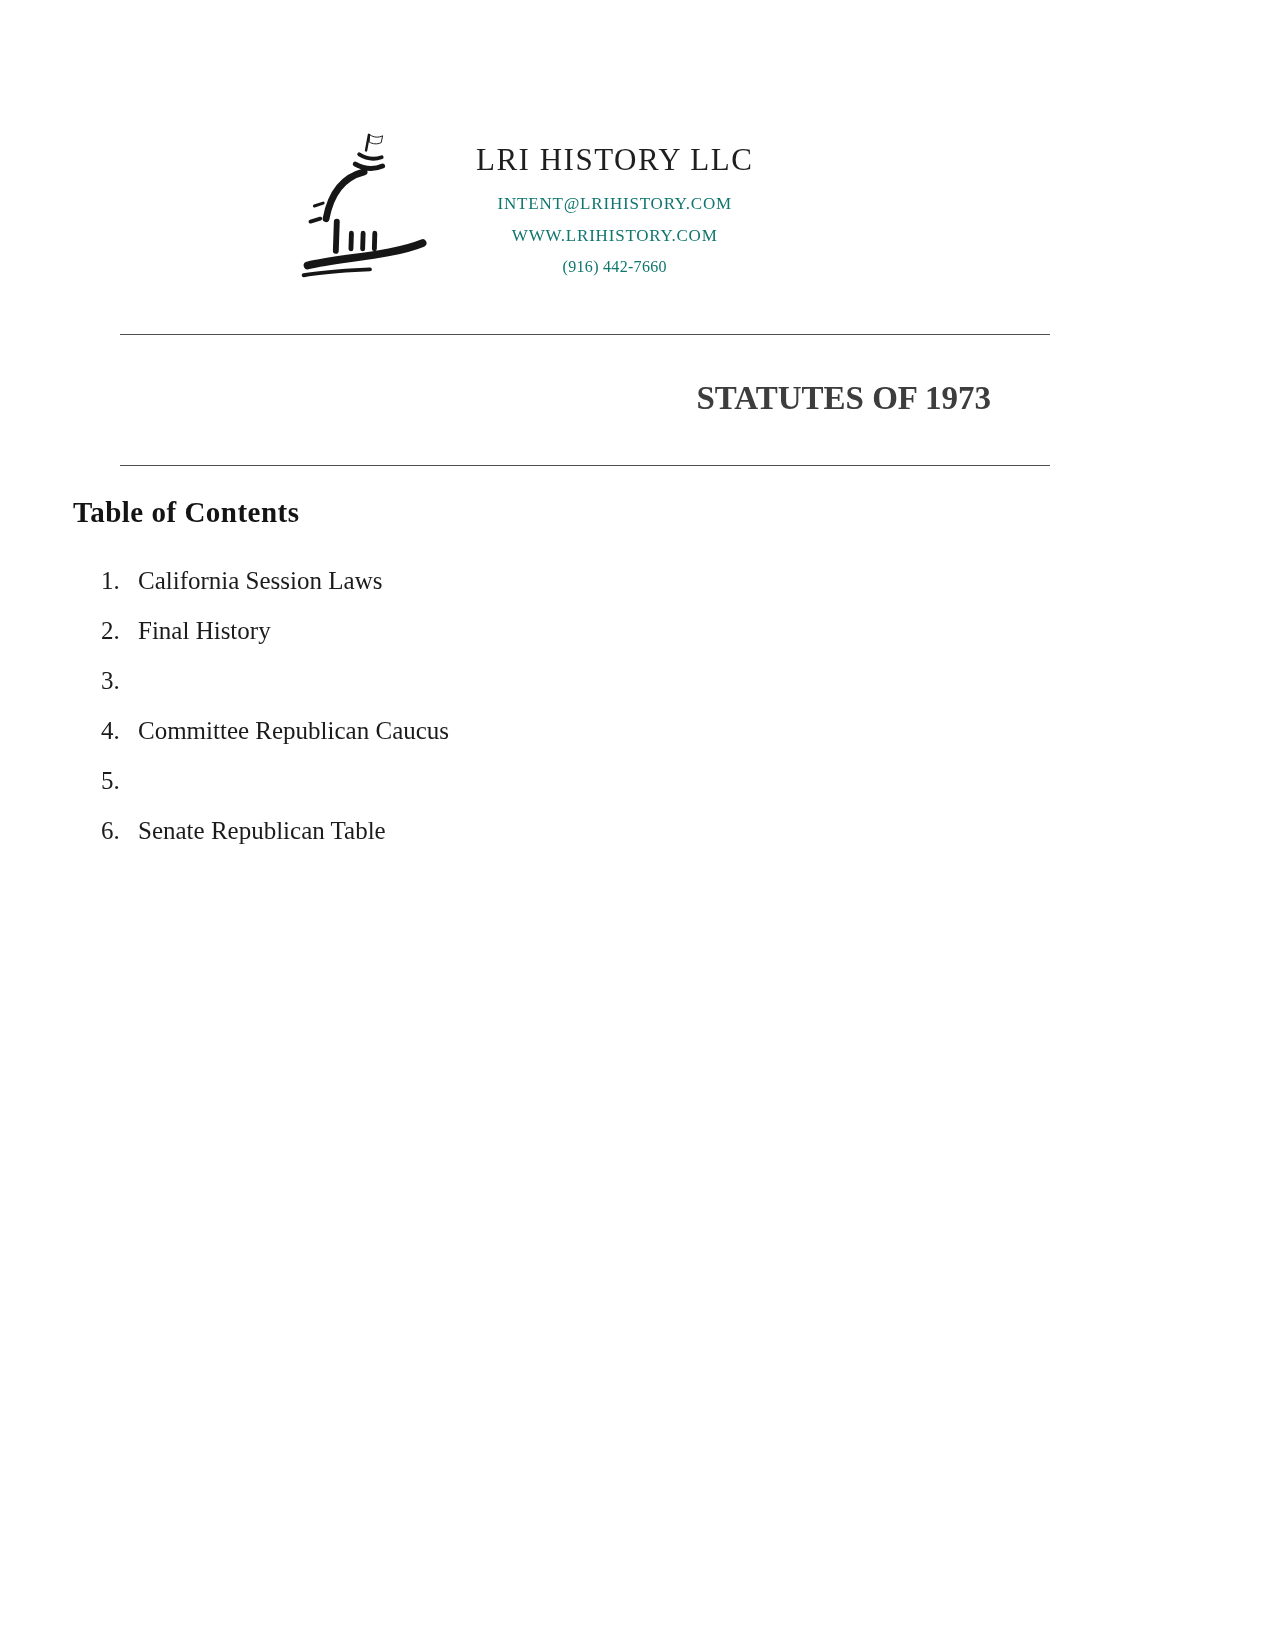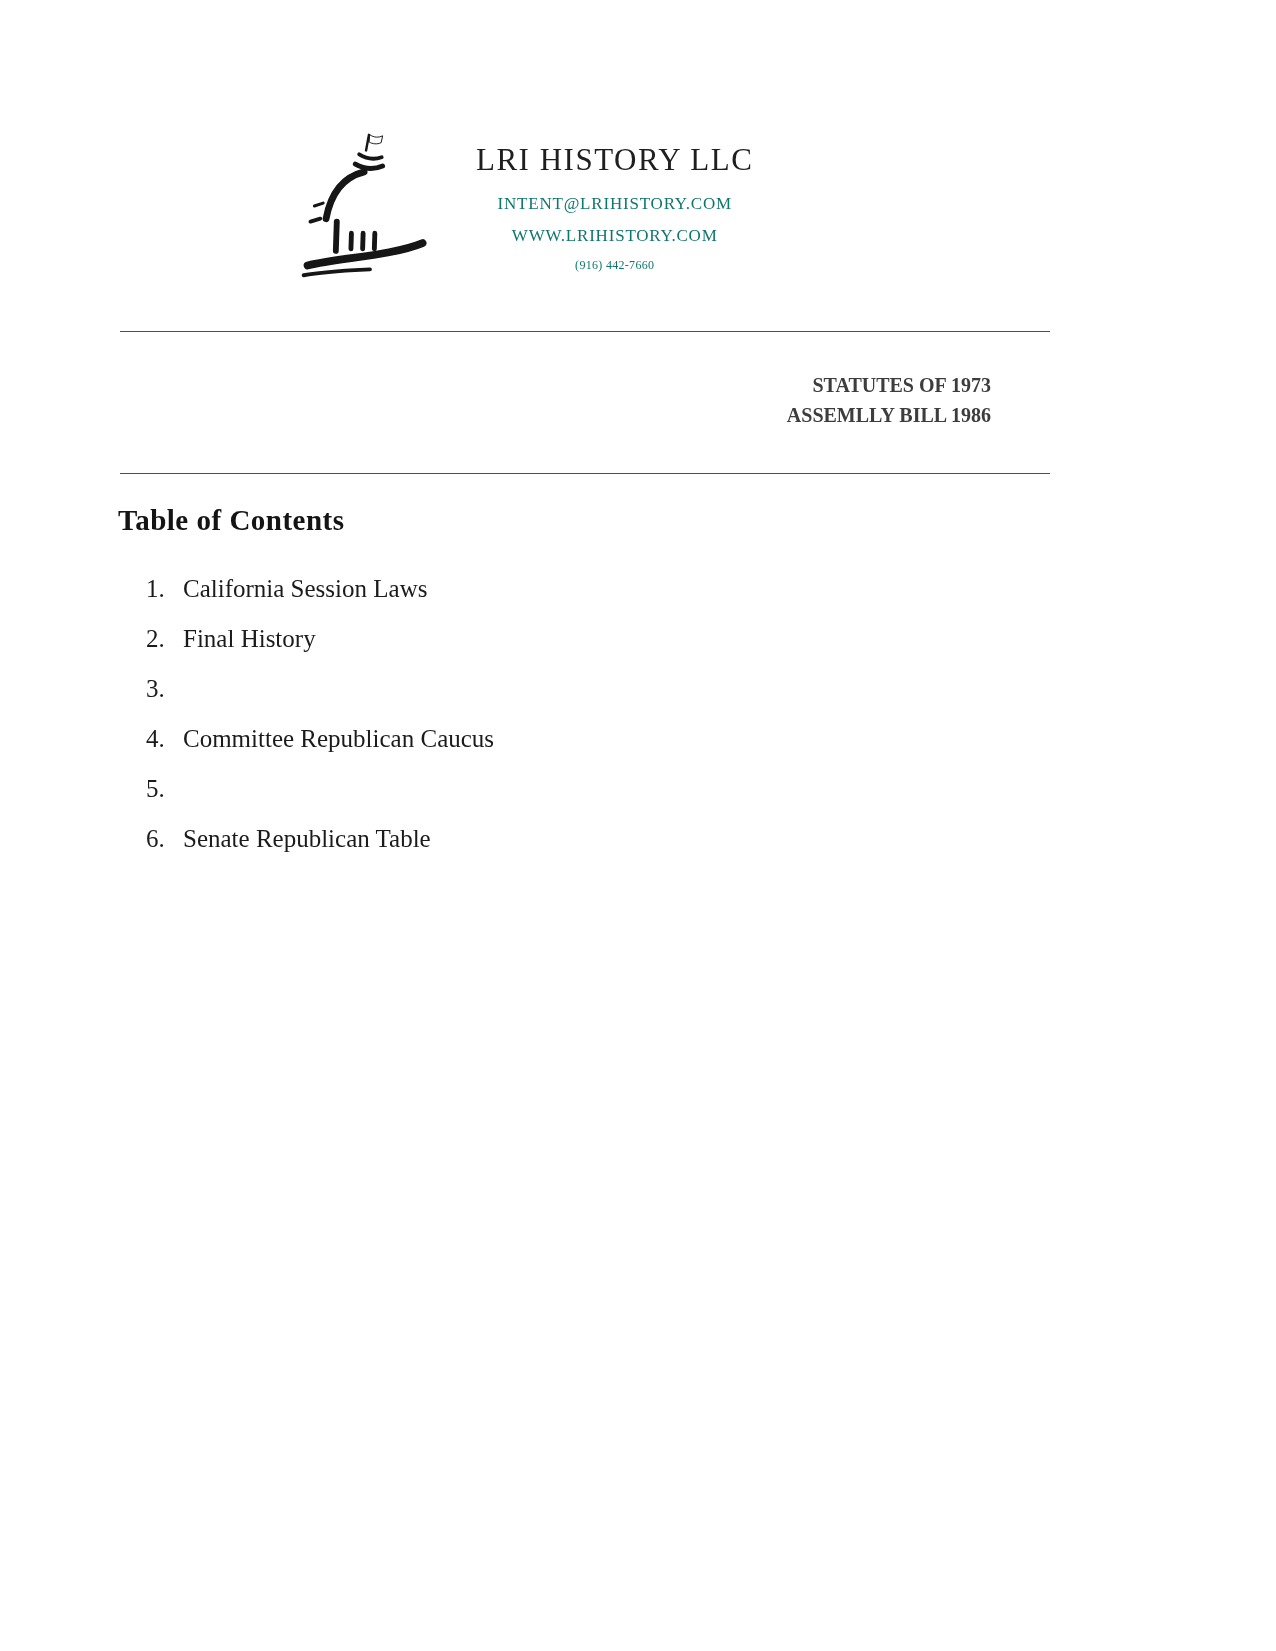--- a/index.html
+++ b/index.html
@@ -47,48 +47,48 @@
 
   .contact-line {
     font-size: 17px;
     letter-spacing: 0.8px;
     color: #0f766e;
     margin-bottom: 12px;
     white-space: pre;
   }
 
   .contact-line.phone {
-    font-size: 12px;
+    font-size: 16px;
     letter-spacing: 0.3px;
   }
 
   
   .rule {
     border: none;
     border-top: 1px solid #4f4f4f;
     height: 0;
   }
   .rule-1 { margin: 46px 226px 0 120px; }
   .rule-2 { margin: 42px 226px 0 120px; }
 
   
   .title-block {
     margin-top: 38px;
     padding-right: 285px;
     text-align: right;
     font-weight: bold;
     color: #3d3d3d;
-    font-size: 20px;
+    font-size: 33px;
     line-height: 1.52;
   }
   .title-line { white-space: pre; }
 
   
   .toc {
-    margin: 30px 0 0 118px;
+    margin: 30px 0 0 73px;
   }
 
   .toc-heading {
     font-family: "Liberation Serif", serif;
     font-size: 29px;
     font-weight: bold;
     color: #141414;
     letter-spacing: 0.5px;
     margin-bottom: 38px;
   }
@@ -155,21 +155,20 @@
       <div class="contact-line">INTENT@LRIHISTORY.COM</div>
       <div class="contact-line">WWW.LRIHISTORY.COM</div>
       <div class="contact-line phone">(916) 442-7660</div>
     </div>
   </header>
 
   <hr class="rule rule-1">
 
   <section class="title-block">
     <div class="title-line">STATUTES OF 1973</div>
-    <div class="title-line">ASSEMLLY BILL 1986</div>
   </section>
 
   <hr class="rule rule-2">
 
   <section class="toc">
     <h2 class="toc-heading">Table of Contents</h2>
     <div class="toc-list">
       <div class="toc-item">
         <span class="toc-number">1.</span>
         <span class="toc-label">California Session Laws</span>

